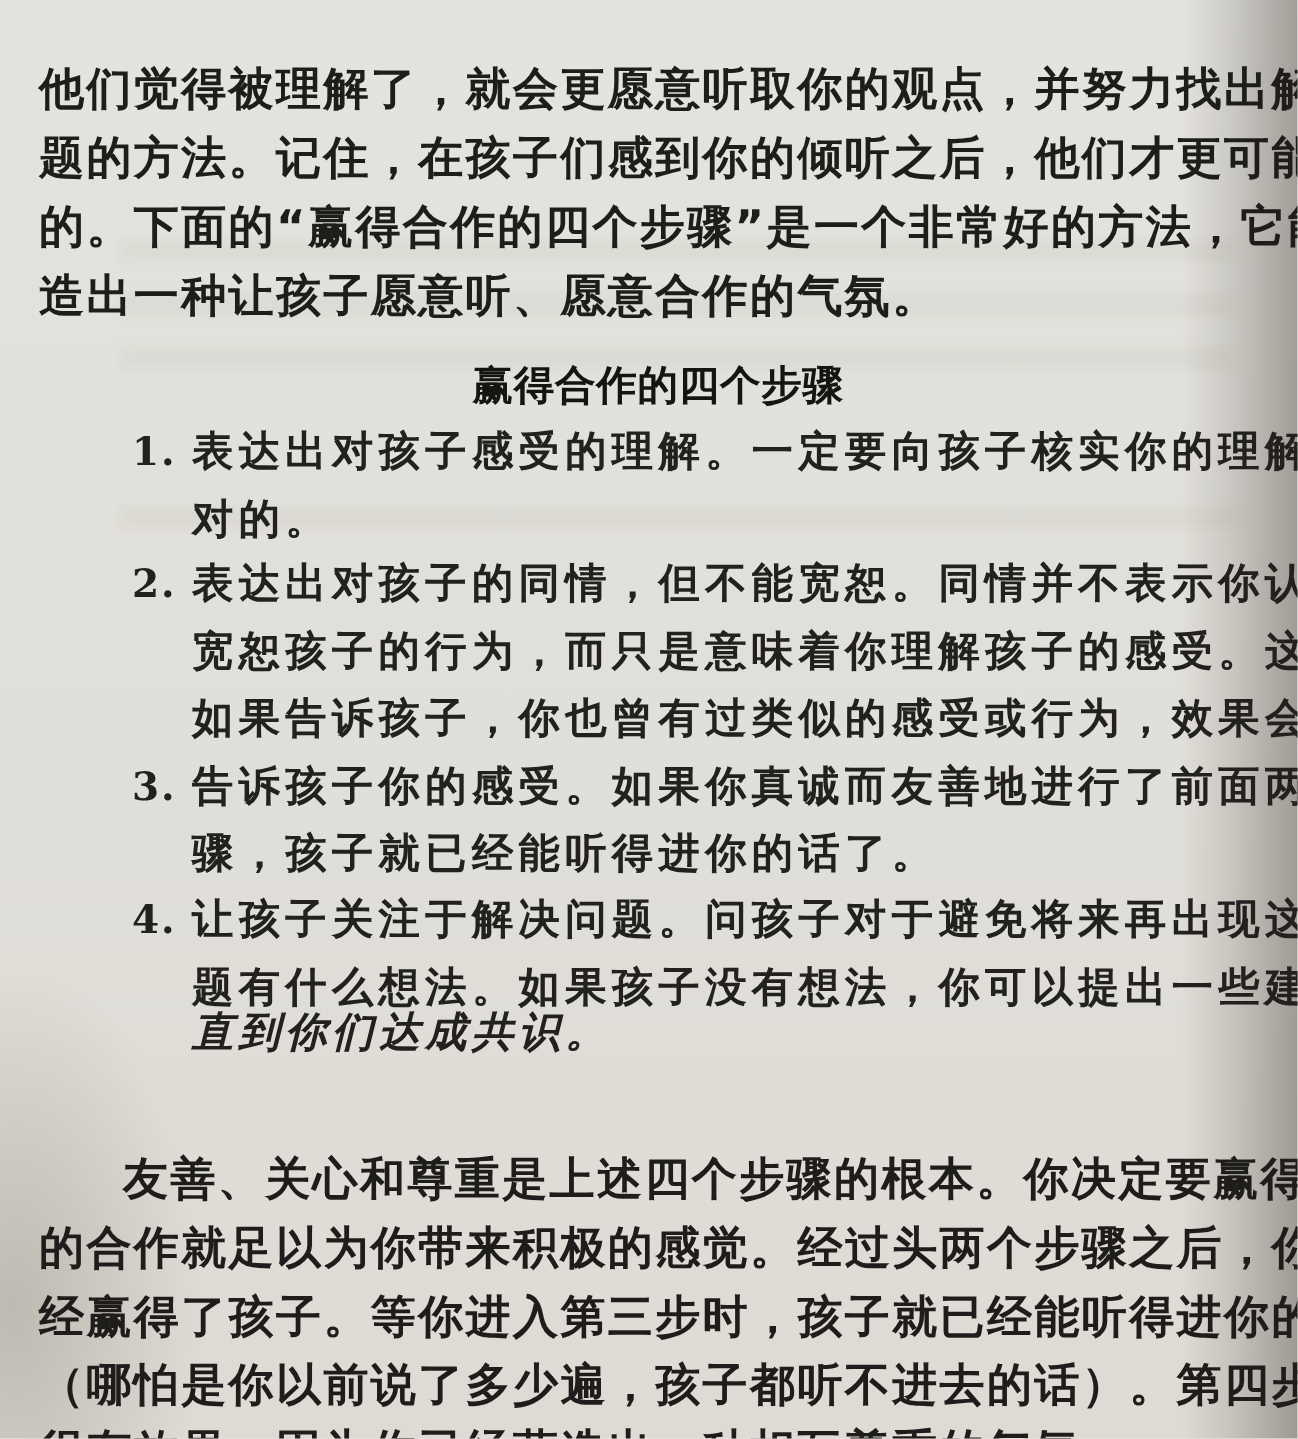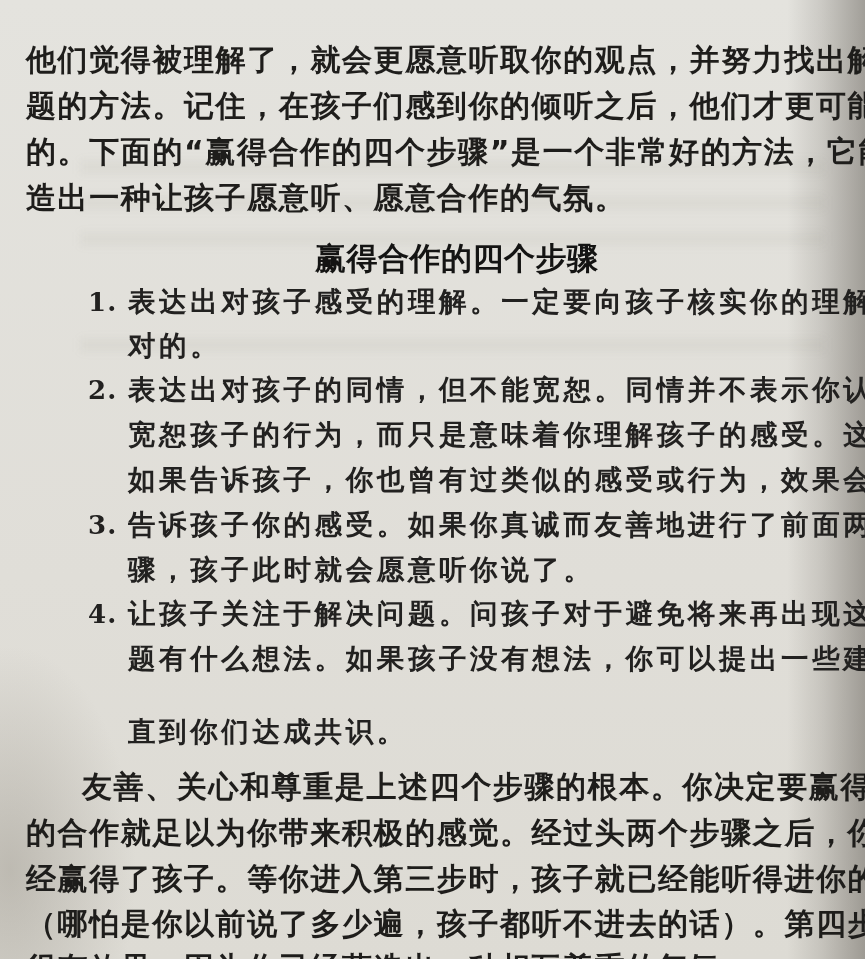--- a/index.html
+++ b/index.html
@@ -39,21 +39,21 @@
     line-height: 36px;
     color: #1e1d1b;
   }
   .body-line {
     left: 26px;
     font-weight: 600;
     letter-spacing: 1.6px;
   }
   .heading {
     left: 315px;
-    font-size: 31px;
+    font-size: 27px;
     font-weight: bold;
     letter-spacing: 0.5px;
     color: #141413;
   }
   .kai {
     font-family: "DejaVu Serif", "Liberation Serif", serif;
     font-size: 27.5px;
     letter-spacing: 3.6px;
     font-weight: 600;
     color: #222120;
@@ -98,28 +98,28 @@
     <div>
       <div class="line num" style="top:372px;">2.</div>
       <div class="line kai item-first" style="top:371px;">表达出对孩子的同情，但不能宽恕。同情并不表示你认同或者</div>
       <div class="line kai item-cont" style="top:416px;">宽恕孩子的行为，而只是意味着你理解孩子的感受。这时，你</div>
       <div class="line kai item-cont" style="top:461px;">如果告诉孩子，你也曾有过类似的感受或行为，效果会更好。</div>
     </div>
 
     <div>
       <div class="line num" style="top:507px;">3.</div>
       <div class="line kai item-first" style="top:506px;">告诉孩子你的感受。如果你真诚而友善地进行了前面两个步</div>
-      <div class="line kai item-cont" style="top:551px;">骤，孩子此时就会愿意听你说了。</div>
+      <div class="line kai item-cont" style="top:551px;">骤，孩子就已经能听得进你的话了。</div>
     </div>
 
     <div>
       <div class="line num" style="top:596px;">4.</div>
       <div class="line kai item-first" style="top:595px;">让孩子关注于解决问题。问孩子对于避免将来再出现这类问</div>
       <div class="line kai item-cont" style="top:640px;">题有什么想法。如果孩子没有想法，你可以提出一些建议，</div>
-      <div class="line kai item-cont" style="top:713px;">直到你们达成共识。</div>
+      <div class="line kai item-cont" style="top:670px;font-style:italic;">直到你们达成共识。</div>
     </div>
 
   </div>
 
   <div>
     <div class="line body-line" style="top:769px; left:82px;">友善、关心和尊重是上述四个步骤的根本。你决定要赢得孩子</div>
     <div class="line body-line" style="top:815px;">的合作就足以为你带来积极的感觉。经过头两个步骤之后，你也已</div>
     <div class="line body-line" style="top:861px;">经赢得了孩子。等你进入第三步时，孩子就已经能听得进你的话了</div>
     <div class="line body-line" style="top:906px;">（哪怕是你以前说了多少遍，孩子都听不进去的话）。第四步肯定会</div>
     <div class="line body-line" style="top:950px;">很有效果，因为你已经营造出一种相互尊重的气氛。</div>

